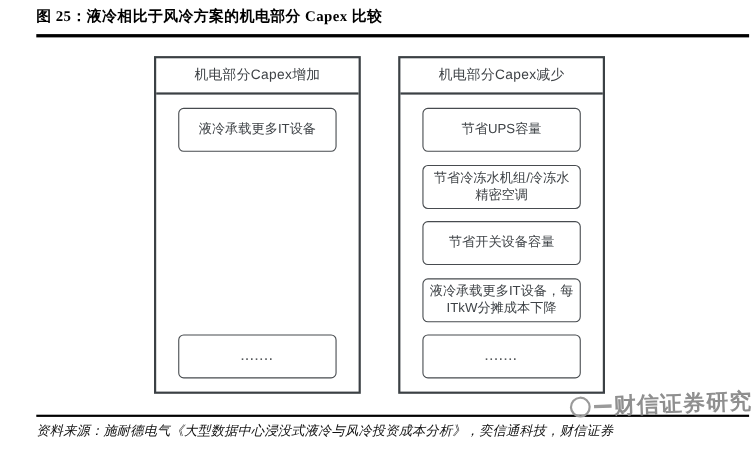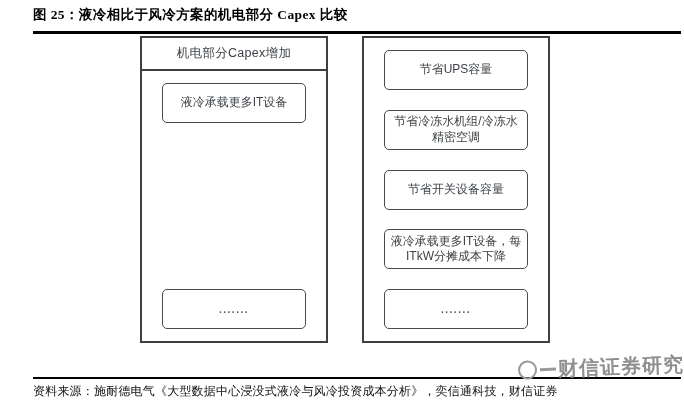--- a/index.html
+++ b/index.html
@@ -26,21 +26,21 @@
     position: absolute;
     left: 33px;
     top: 31px;
     width: 648px;
     height: 3px;
     background: #000000;
   }
   .diagram {
     position: absolute;
     left: 140px;
-    top: 36px;
+    top: 51px;
     display: flex;
     gap: 34px;
   }
   .panel {
     box-sizing: border-box;
     width: 188px;
     height: 307px;
     border: 2px solid #3b4044;
     background: #ffffff;
     display: flex;
@@ -92,20 +92,21 @@
     top: 377px;
     width: 648px;
     height: 2px;
     background: #000000;
   }
   .source-note {
     position: absolute;
     left: 33px;
     top: 383px;
     font-family: "Liberation Serif", serif;
+    font-style: italic;
     font-size: 12px;
     color: #111111;
     white-space: nowrap;
     letter-spacing: 0.2px;
   }
   .watermark {
     position: absolute;
     right: 0px;
     top: 354px;
     display: flex;
@@ -148,20 +149,21 @@
 
     <section class="panel">
       <header class="panel-header">机电部分Capex增加</header>
       <div class="panel-body">
         <div class="item">液冷承载更多IT设备</div>
         <div class="item dots">.......</div>
       </div>
     </section>
 
     <section class="panel">
+      <header class="panel-header">机电部分Capex减少</header>
       <div class="panel-body">
         <div class="item">节省UPS容量</div>
         <div class="item">节省冷冻水机组/冷冻水精密空调</div>
         <div class="item">节省开关设备容量</div>
         <div class="item">液冷承载更多IT设备，每ITkW分摊成本下降</div>
         <div class="item dots">.......</div>
       </div>
     </section>
 
   </div>

